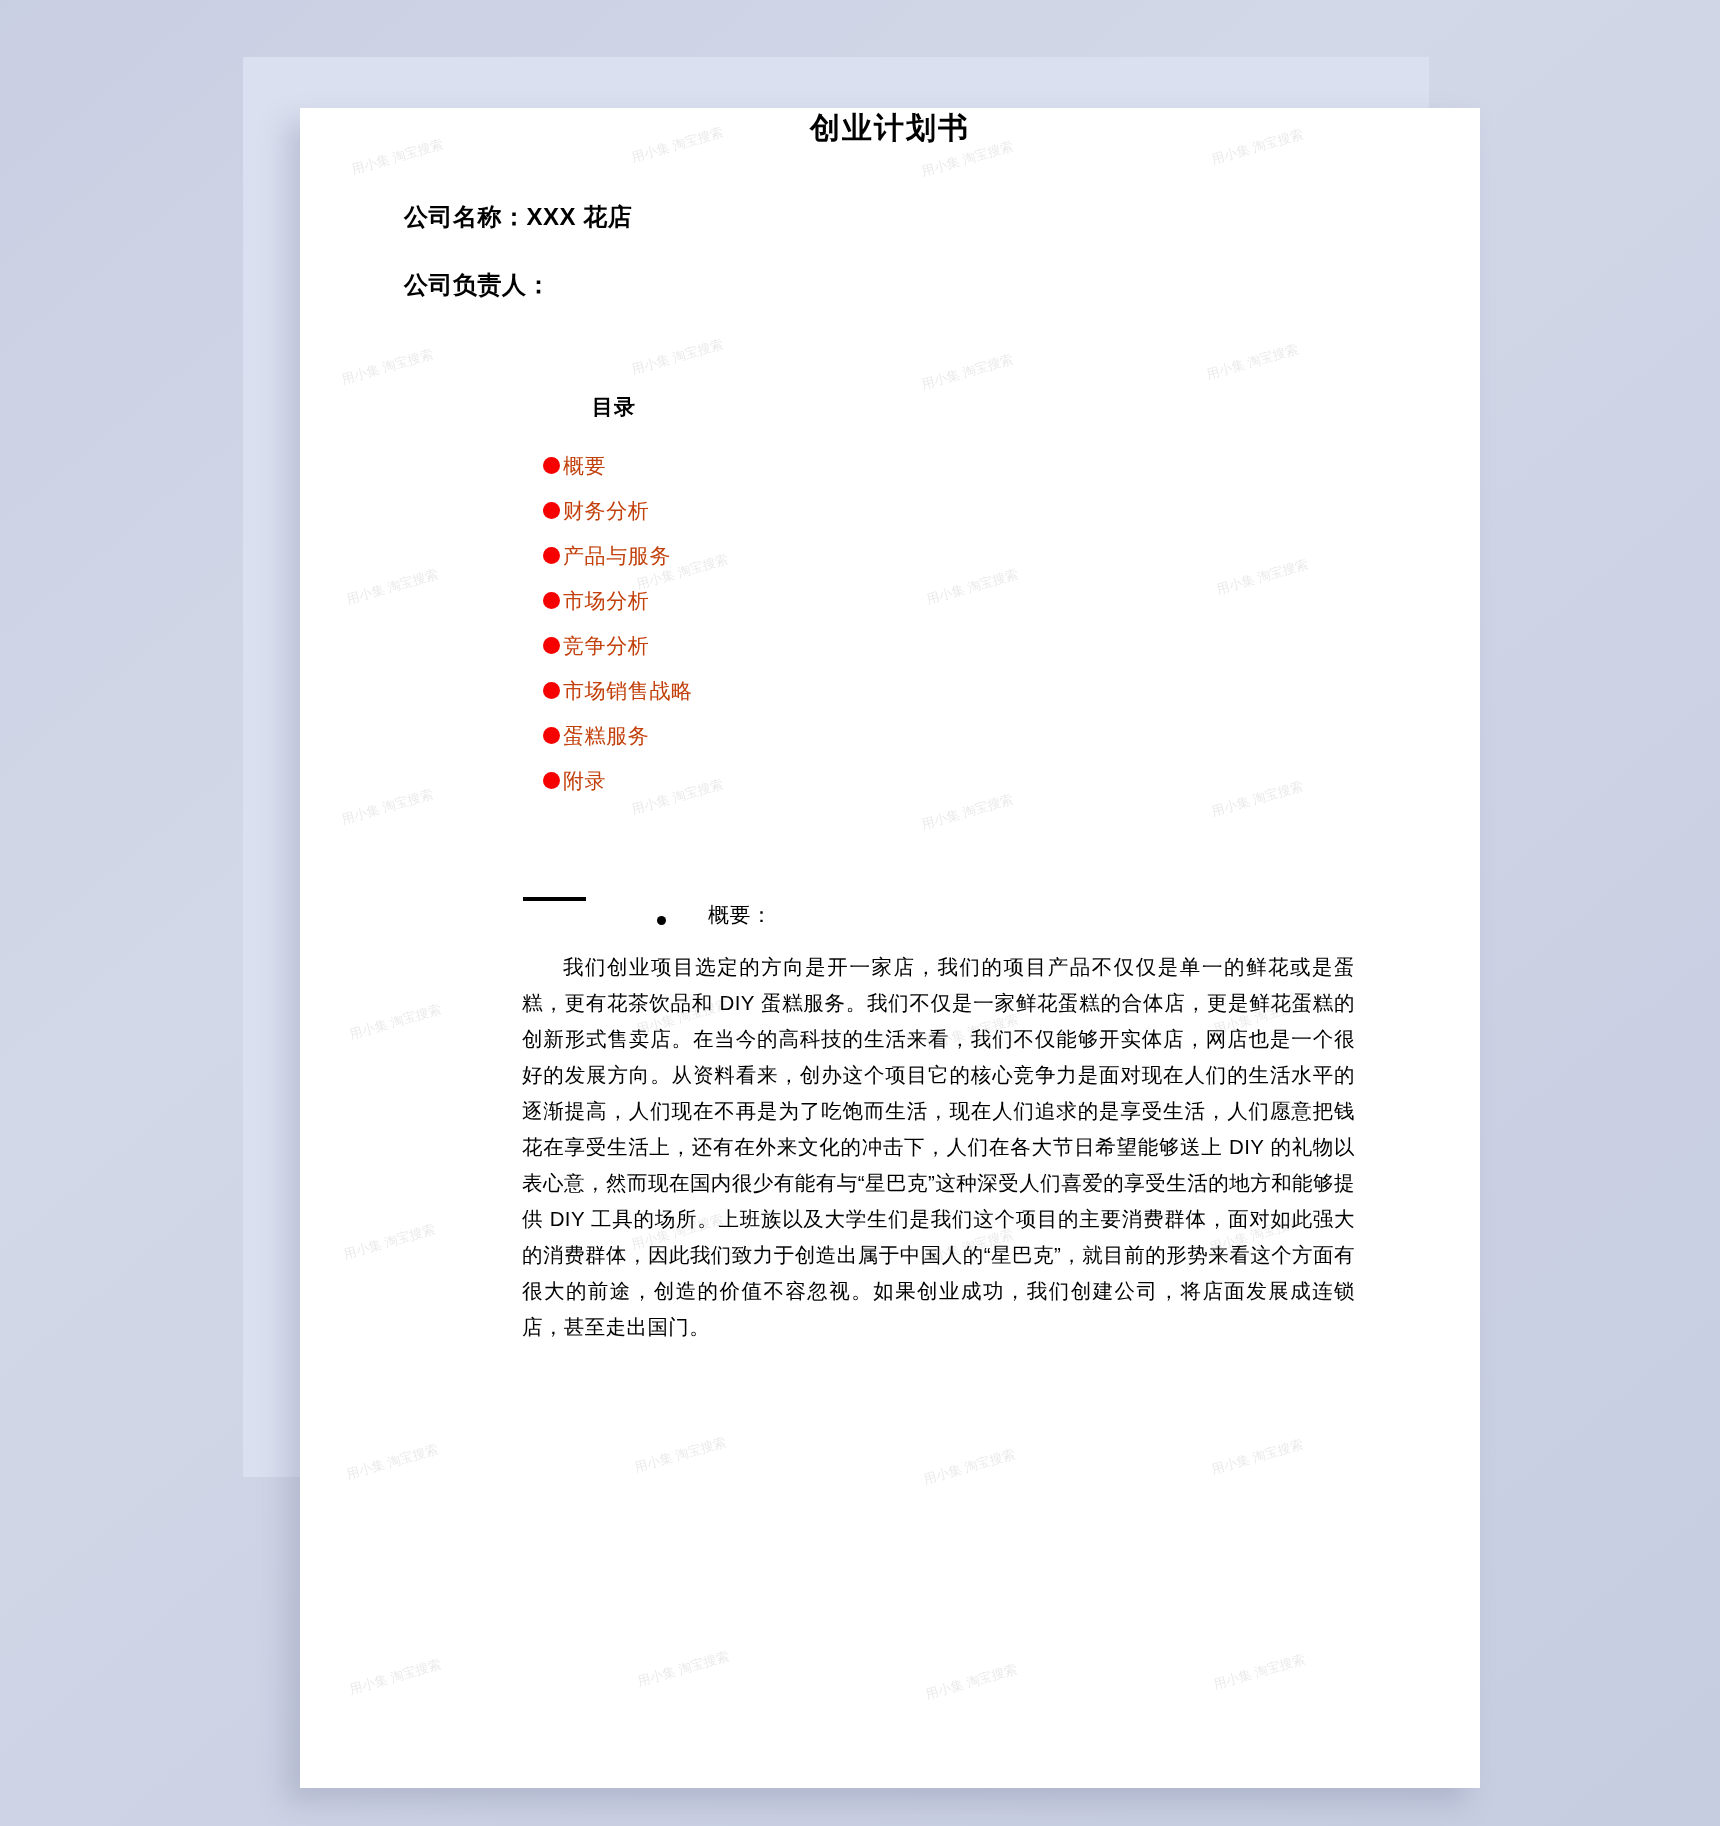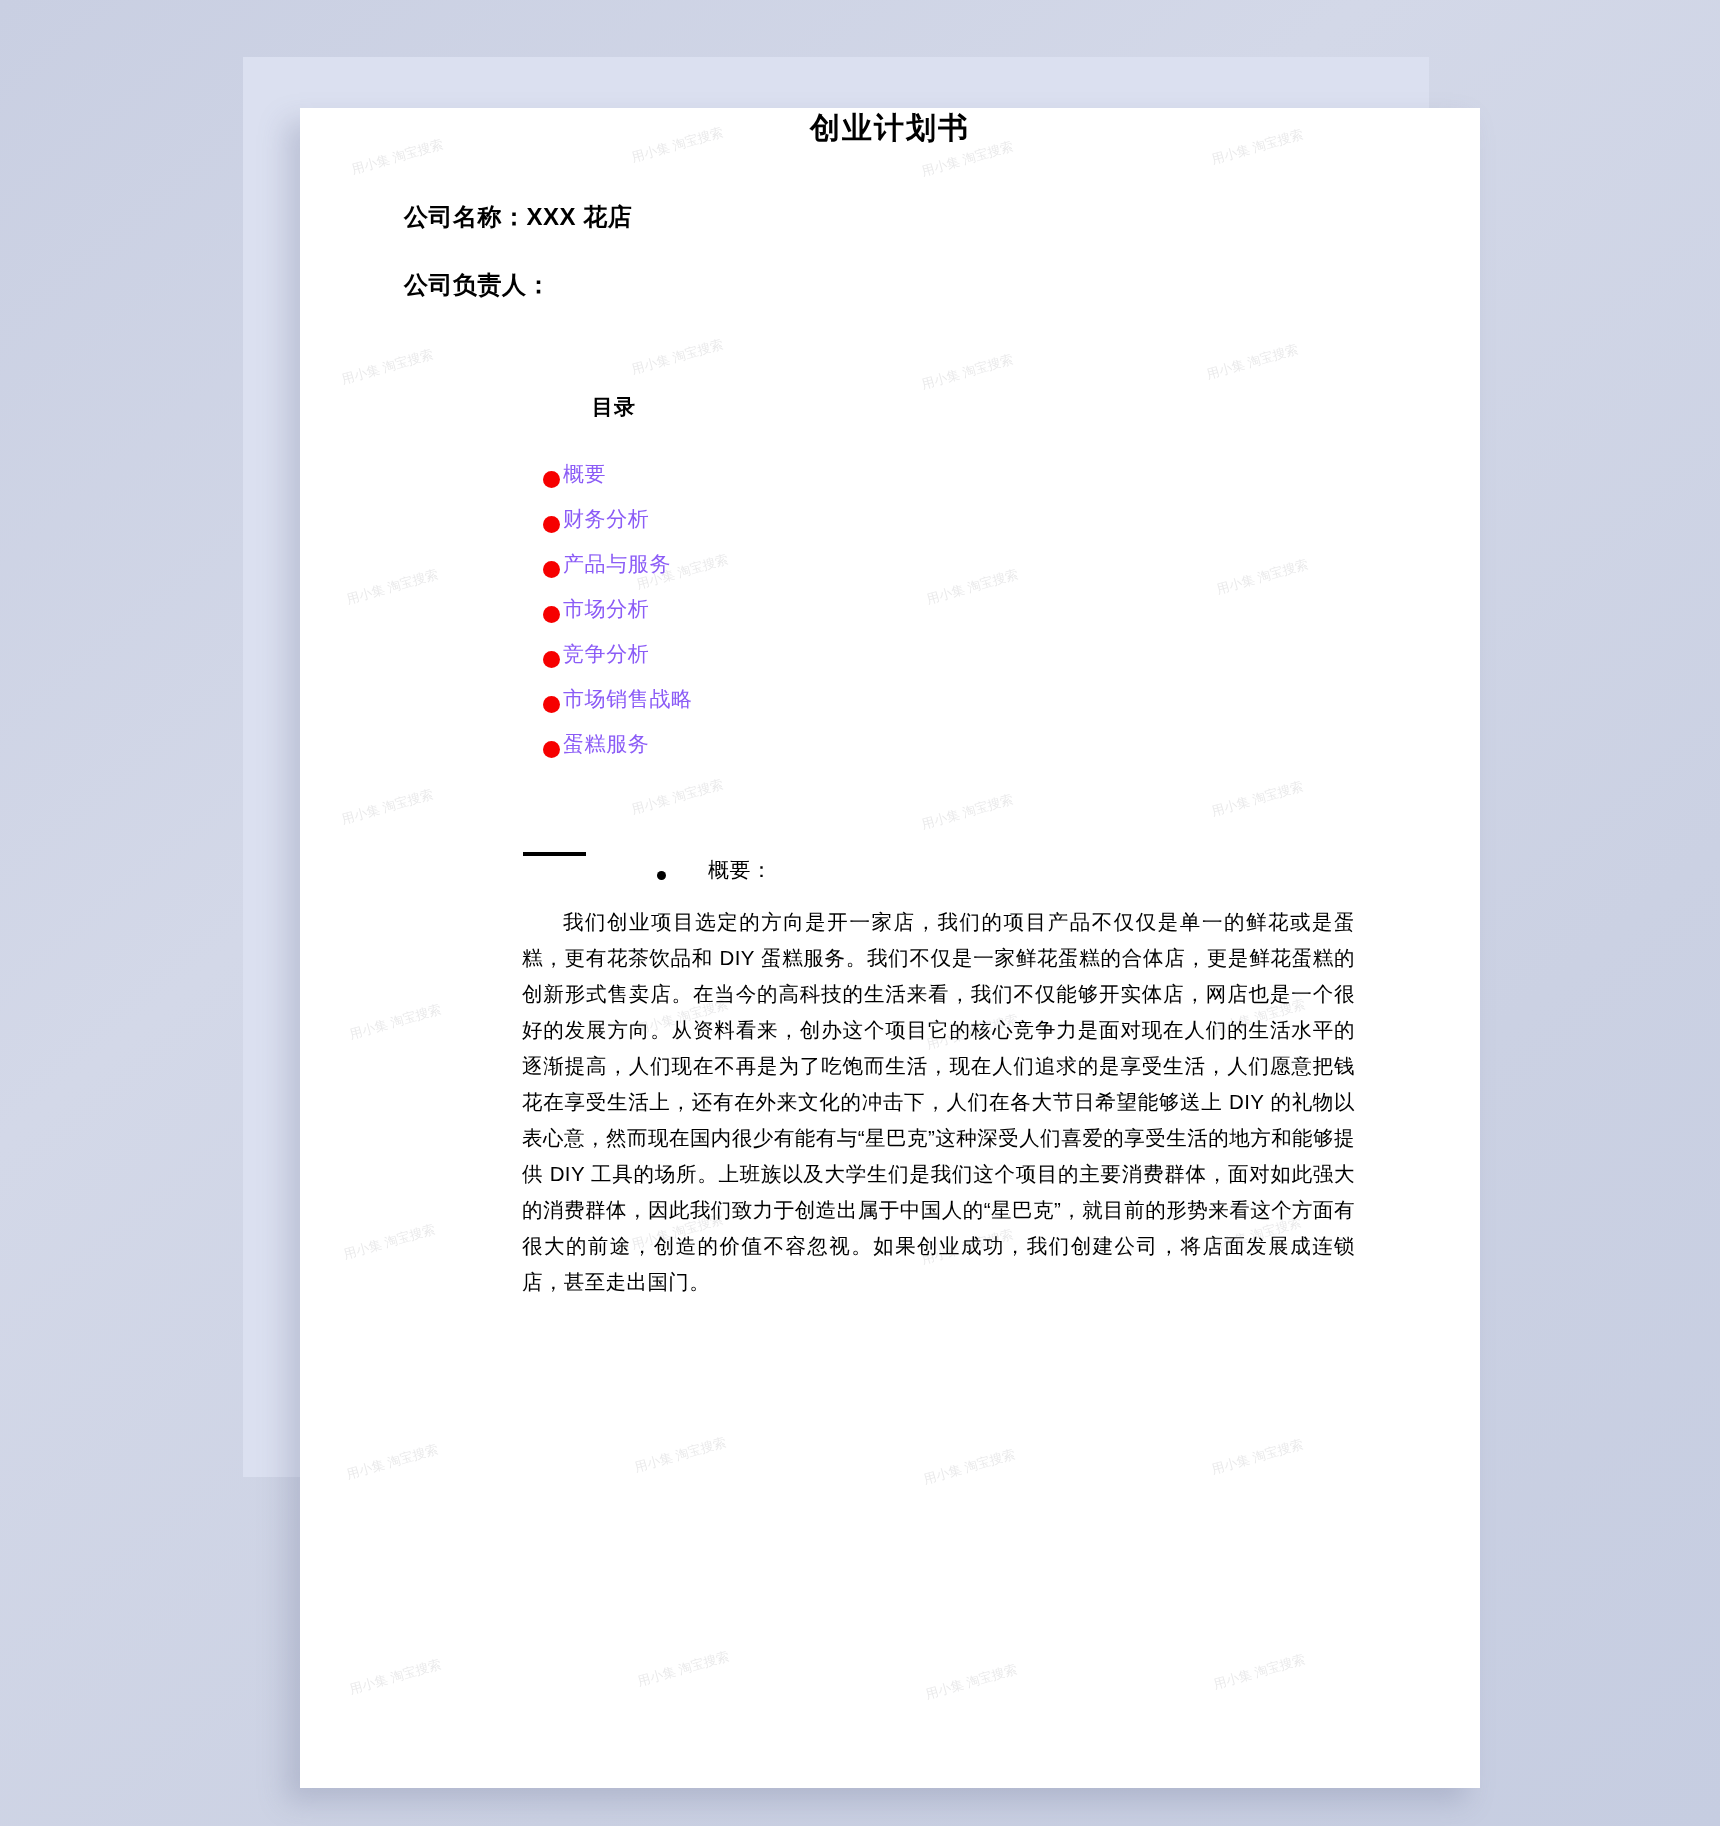--- a/index.html
+++ b/index.html
@@ -95,24 +95,24 @@
   }
 
   .toc-list {
     list-style: none;
     margin: 0;
     padding: 0;
     padding-top: 22px;
   }
   .toc-item {
     display: flex;
-    align-items: flex-end;
+    align-items: center;
     padding-left: 243px;
     height: 45px;
-    color: #8b5cf6;
+    color: #c2410c;
     font-size: 21px;
     letter-spacing: 0.6px;
   }
   .toc-bullet {
     width: 17px;
     height: 17px;
     border-radius: 50%;
     background: #f60000;
     display: inline-block;
     margin-right: 3px;
@@ -234,20 +234,24 @@
         <span>竞争分析</span>
       </li>
       <li class="toc-item">
         <span class="toc-bullet"></span>
         <span>市场销售战略</span>
       </li>
       <li class="toc-item">
         <span class="toc-bullet"></span>
         <span>蛋糕服务</span>
       </li>
+      <li class="toc-item">
+        <span class="toc-bullet"></span>
+        <span>附录</span>
+      </li>
     </ul>
 
     <div class="section-marker-row">
       <span class="short-rule"></span>
       <span class="dot-bullet"></span>
       <span class="section-label">概要：</span>
     </div>
 
     <p class="body-text">我们创业项目选定的方向是开一家店，我们的项目产品不仅仅是单一的鲜花或是蛋糕，更有花茶饮品和 DIY 蛋糕服务。我们不仅是一家鲜花蛋糕的合体店，更是鲜花蛋糕的创新形式售卖店。在当今的高科技的生活来看，我们不仅能够开实体店，网店也是一个很好的发展方向。从资料看来，创办这个项目它的核心竞争力是面对现在人们的生活水平的逐渐提高，人们现在不再是为了吃饱而生活，现在人们追求的是享受生活，人们愿意把钱花在享受生活上，还有在外来文化的冲击下，人们在各大节日希望能够送上 DIY 的礼物以表心意，然而现在国内很少有能有与“星巴克”这种深受人们喜爱的享受生活的地方和能够提供 DIY 工具的场所。上班族以及大学生们是我们这个项目的主要消费群体，面对如此强大的消费群体，因此我们致力于创造出属于中国人的“星巴克”，就目前的形势来看这个方面有很大的前途，创造的价值不容忽视。如果创业成功，我们创建公司，将店面发展成连锁店，甚至走出国门。</p>
 

